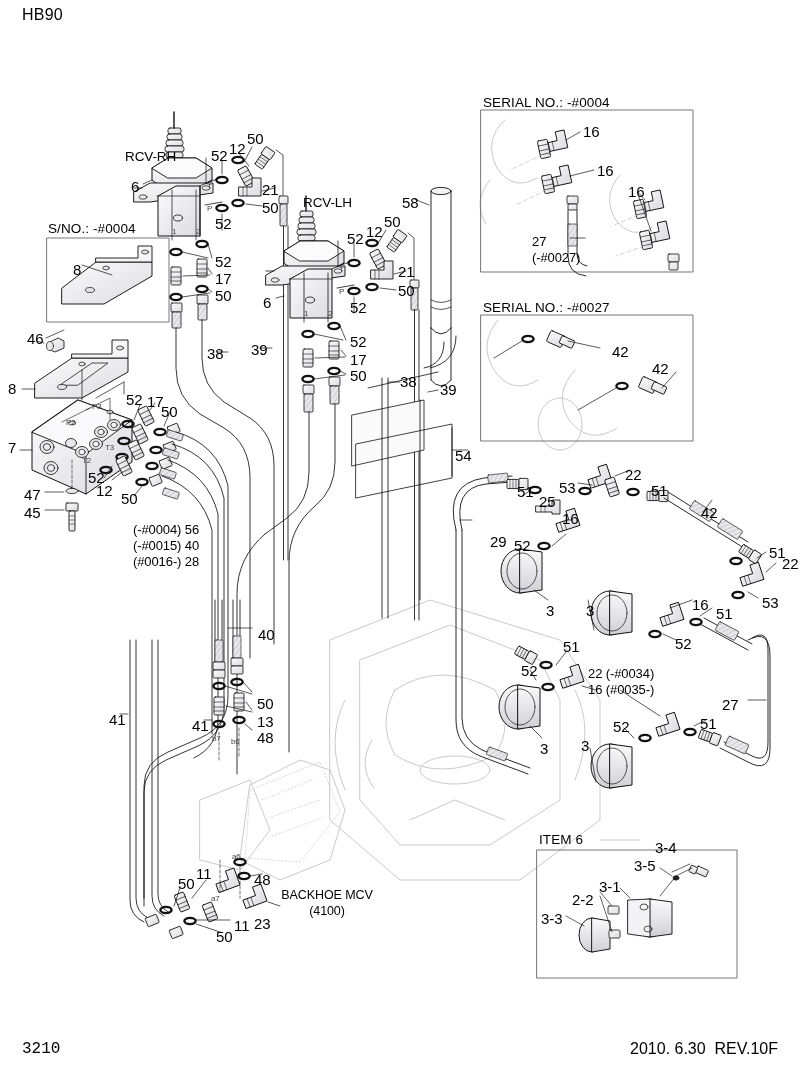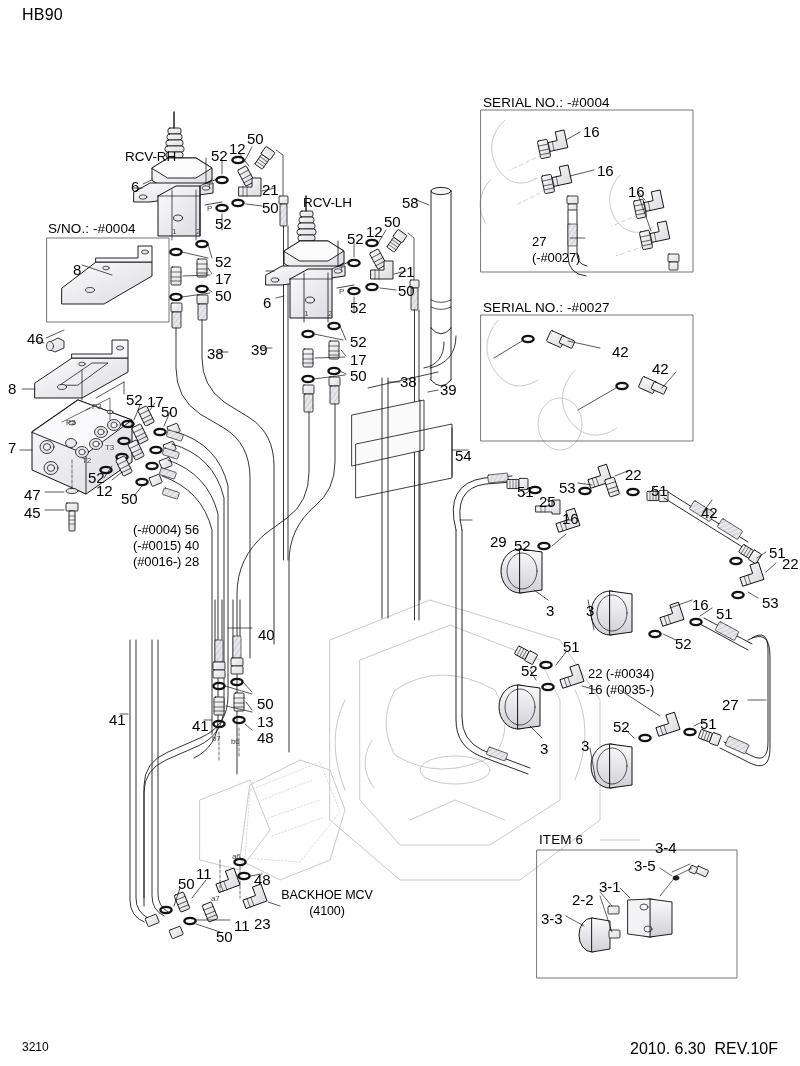--- a/index.html
+++ b/index.html
@@ -23,21 +23,22 @@
     position:absolute; left:22px; top:6px;
     font-size:16px; letter-spacing:.2px;
   }
   .hdr-title {
     position:absolute; left:0; top:5px; width:800px;
     text-align:center;
     font-size:19px; letter-spacing:.4px;
   }
   .ftr-left {
     position:absolute; left:22px; top:1040px;
-    font-size:12px;
+    font-size:16px;
+    font-family:Liberation Mono, monospace;
   }
   .ftr-right {
     position:absolute; right:22px; top:1040px;
     font-size:16px; white-space:pre;
   }
   
   svg.art { position:absolute; left:0; top:0; width:800px; height:1066px; }
 
   
   .lbl {

